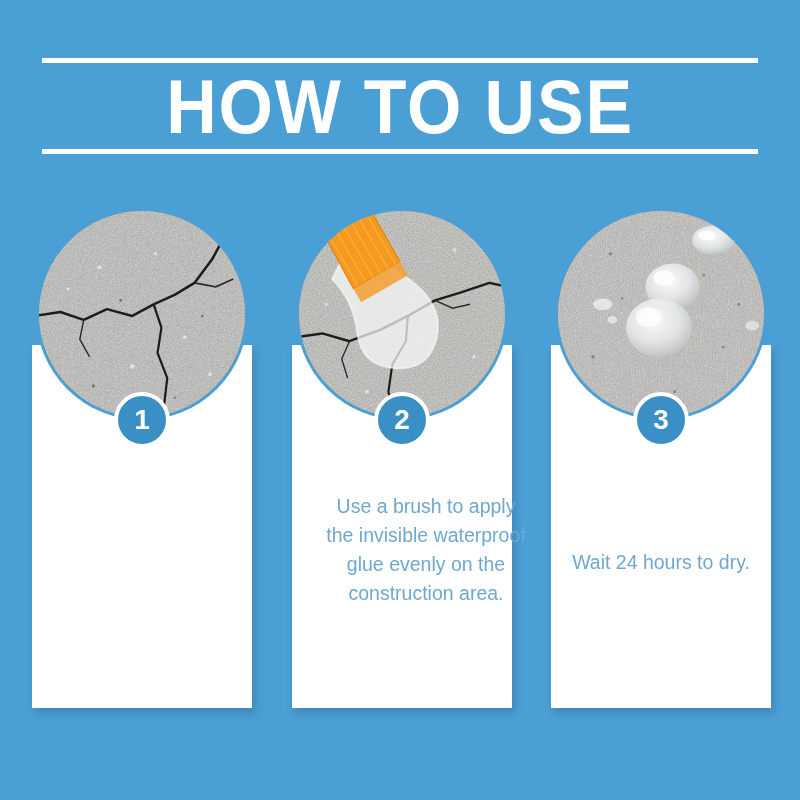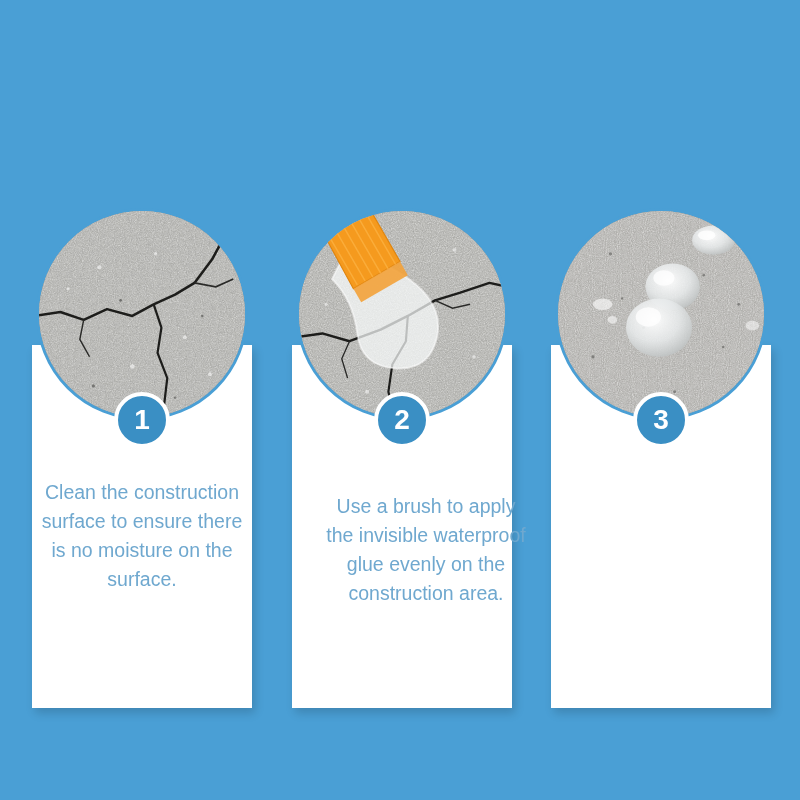--- a/index.html
+++ b/index.html
@@ -137,20 +137,25 @@
   }
   .step.s1 .caption { top: 288px; }
   .step.s2 .caption { top: 302px; margin-left: 24px; }
   .step.s3 .caption { top: 358px; }
 </style>
 </head>
 <body>
 
 <div id="page">
 
+  <div id="header">
+    <div class="rule top"></div>
+    <div id="page-title">HOW TO USE</div>
+    <div class="rule bottom"></div>
+  </div>
 
   <div id="steps">
 
     <div class="step s1">
       <div class="card"></div>
       <div class="photo">
         <svg viewBox="0 0 212 212" preserveAspectRatio="xMidYMid slice">
           <defs>
             <filter id="grain1" x="0" y="0" width="100%" height="100%">
               <feTurbulence type="fractalNoise" baseFrequency="0.85" numOctaves="4" seed="7" result="n"></feTurbulence>
@@ -183,21 +188,20 @@
           </g>
           <g fill="#2e2e2c" opacity="0.5">
             <circle cx="84" cy="92" r="1.5"></circle>
               <circle cx="168" cy="108" r="1.3"></circle>
             <circle cx="56" cy="180" r="1.6"></circle>
               <circle cx="140" cy="192" r="1.2"></circle>
           </g>
         </svg>
       </div>
       <div class="badge">1</div>
-      <div class="caption">Clean the construction surface to ensure there is no moisture on the surface.</div>
     </div>
 
     <div class="step s2">
       <div class="card"></div>
       <div class="photo">
         <svg viewBox="0 0 212 212" preserveAspectRatio="xMidYMid slice">
           <defs>
             <filter id="grain2" x="0" y="0" width="100%" height="100%">
               <feTurbulence type="fractalNoise" baseFrequency="0.85" numOctaves="4" seed="11" result="n"></feTurbulence>
               <feColorMatrix in="n" type="saturate" values="0" result="g"></feColorMatrix>
@@ -287,16 +291,17 @@
           <ellipse cx="118" cy="78" rx="28" ry="24" fill="url(#drop)"></ellipse>
           <ellipse cx="109" cy="69" rx="11" ry="8" fill="#ffffff" opacity="0.75"></ellipse>
           <ellipse cx="104" cy="120" rx="34" ry="30" fill="url(#drop)"></ellipse>
           <ellipse cx="93" cy="109" rx="13" ry="10" fill="#ffffff" opacity="0.75"></ellipse>
           <ellipse cx="46" cy="96" rx="10" ry="6" fill="#ffffff" opacity="0.6"></ellipse>
           <ellipse cx="56" cy="112" rx="5" ry="4" fill="#ffffff" opacity="0.55"></ellipse>
           <ellipse cx="200" cy="118" rx="7" ry="5" fill="#ffffff" opacity="0.5"></ellipse>
         </svg>
       </div>
       <div class="badge">3</div>
+      <div class="caption">Wait 24 hours to dry.</div>
     </div>
 
   </div>
 </div>
 
 </body></html>

